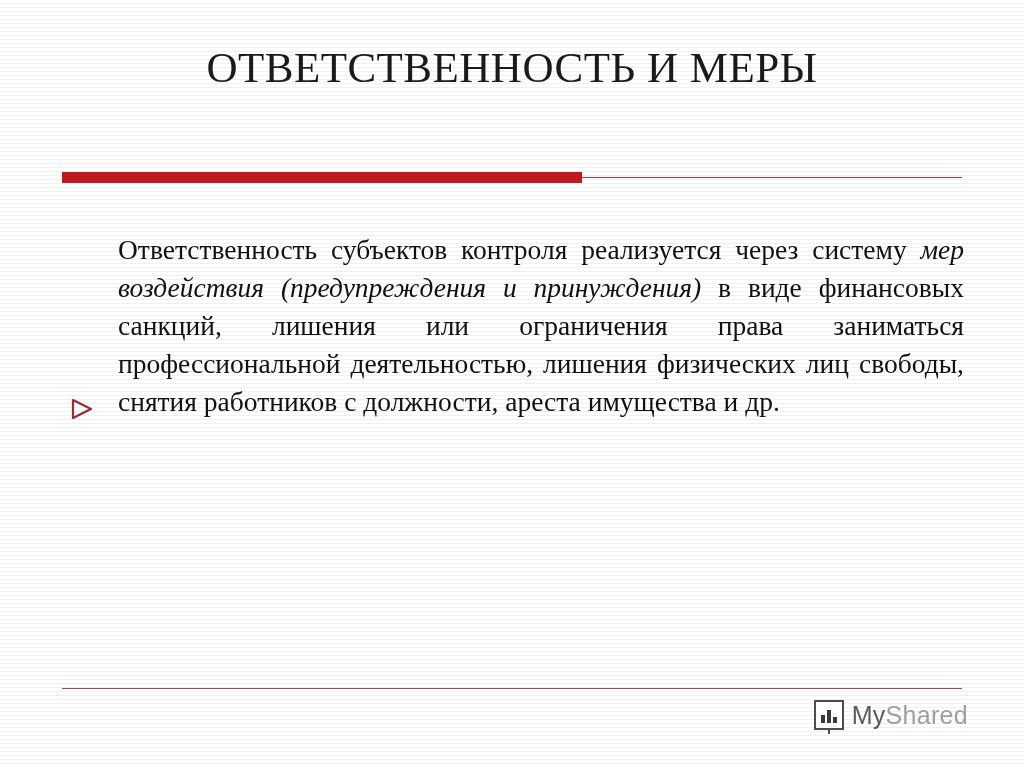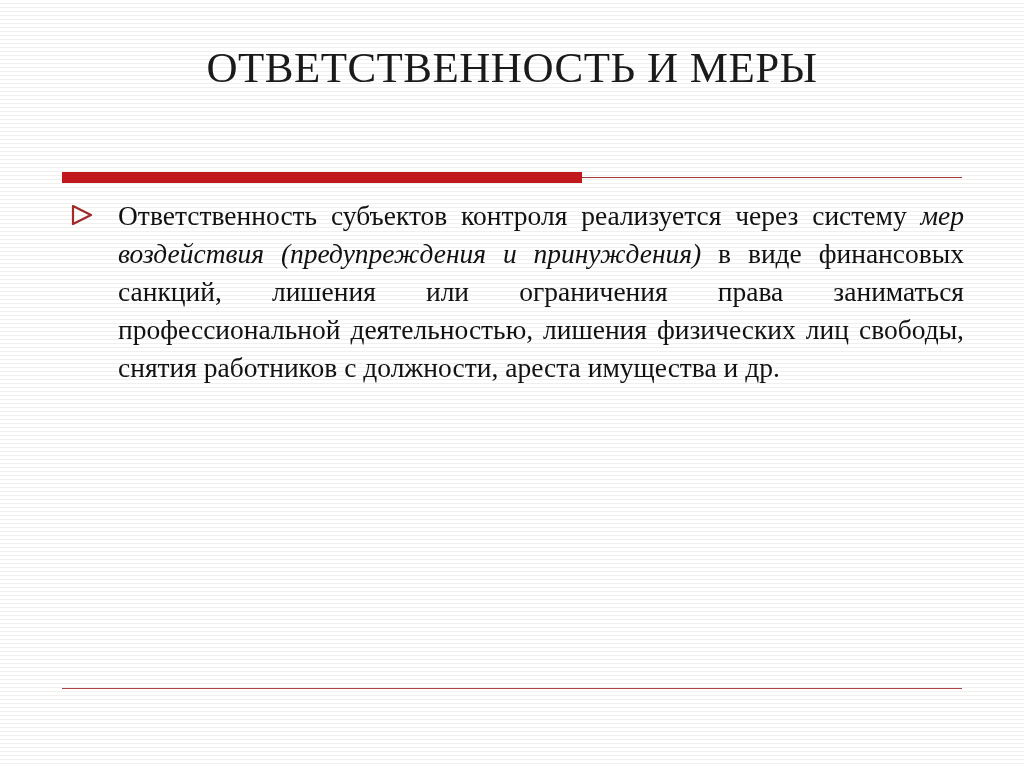--- a/index.html
+++ b/index.html
@@ -66,21 +66,22 @@
     background: #c0181c;
   }
   .body-block {
     position: absolute;
     top: 197px;
     left: 62px;
     width: 902px;
   }
   .bullet-row {
     display: flex;
-    align-items: flex-start;
+    align-items: flex-end;
+    margin-top: 34px;
   }
   .bullet-marker {
     width: 56px;
     flex: 0 0 56px;
     padding-top: 6px;
     text-align: left;
     color: #9e2a2a;
     font-size: 22px;
     line-height: 1;
   }
@@ -171,14 +172,23 @@
         </svg>
       </div>
       <div class="bullet-text">
         <span>Ответственность субъектов контроля реализуется через систему </span><span class="em">мер воздействия (предупреждения и принуждения)</span><span> в виде финансовых санкций, лишения или ограничения права заниматься профессиональной деятельностью, лишения физических лиц свободы, снятия работников с должности, ареста имущества и др.</span>
       </div>
     </div>
   </div>
 
   <div class="footer-rule"></div>
 
+  <div class="logo">
+    <div class="logo-mark">
+      <div class="bar b1"></div>
+      <div class="bar b2"></div>
+      <div class="bar b3"></div>
+      <div class="stand"></div>
+    </div>
+    <div class="logo-text"><span>My</span><span class="accent">Shared</span></div>
+  </div>
 
 </div>
 
 </body></html>

